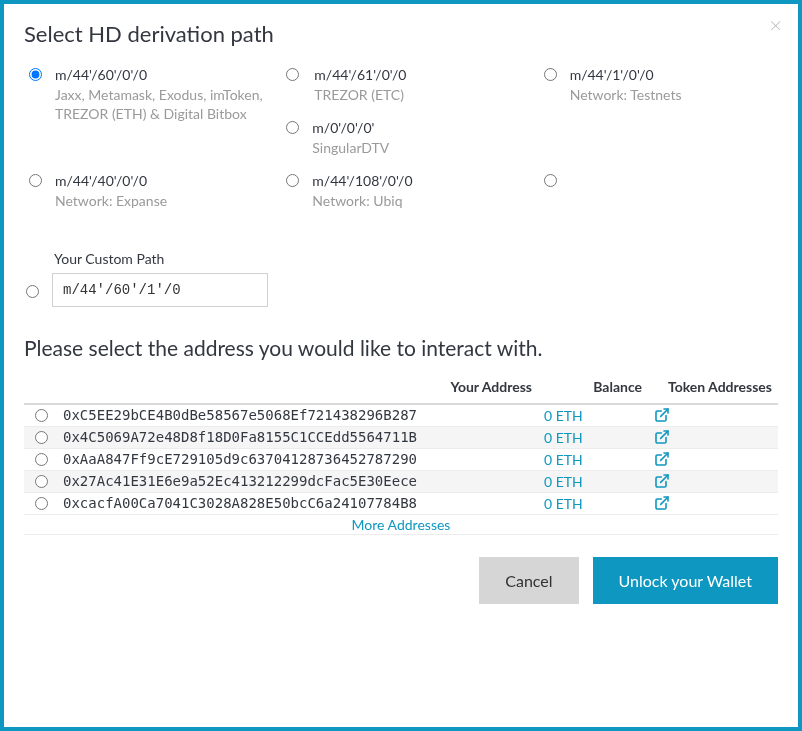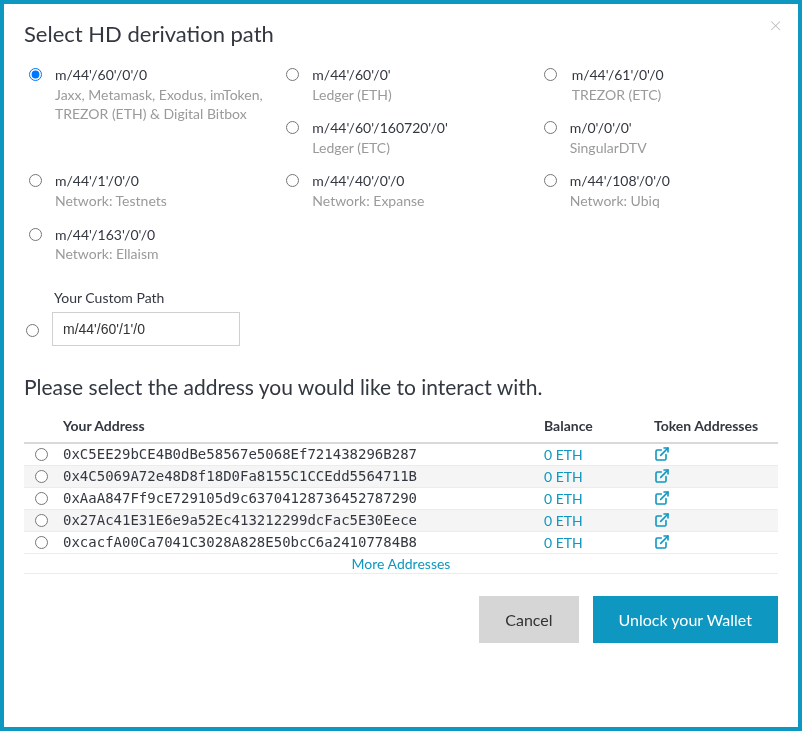--- a/index.html
+++ b/index.html
@@ -52,38 +52,38 @@
   .path-label{line-height:1.4;}
   .path-value{color:var(--text);}
   .path-desc{color:var(--muted);}
   .custom-wrap{padding-left:30px;margin-top:6px;}
   .custom-title{color:var(--text);font-size:14px;margin-bottom:6px;margin-top:17px;}
   .custom-row{display:flex;align-items:center;gap:10px;}
   .custom-row input[type=radio]{flex:0 0 auto;}
   .custom-row .tb{
     border:1px solid #d0d0d0;
     padding:8px 10px;
-    font-family:Liberation Sans, sans-serif;
+    font-family:Liberation Mono, monospace;
     font-size:14px;
-    width:188px;
+    width:216px;
     color:#333;
   }
   h3{
     margin:28px 0 10px 0;
     font-size:21px;
     font-weight:400;
     color:var(--text);
   }
   table.addr{
     width:100%;
     border-collapse:collapse;
     font-size:14px;
   }
   table.addr th{
-    text-align:left;
+    text-align:right;
     font-weight:700;
     color:var(--text);
     border-bottom:2px solid #d9d9d9;
     padding:8px 6px;
   }
   table.addr td{
     border-bottom:1px solid var(--border);
     padding:1px 6px;
     vertical-align:middle;
   }
@@ -122,36 +122,20 @@
     <div class="paths-grid">
 
       <label class="path-option">
         <input type="radio" name="hd" checked="" style="">
         <span class="path-label">
           <span class="path-value">m/44'/60'/0'/0</span><br>
           <span class="path-desc">Jaxx, Metamask, Exodus, imToken, TREZOR (ETH) &amp; Digital Bitbox</span>
         </span>
       </label>
 
-      <div>
-        <label class="path-option" style="margin-bottom:14px;">
-          <input type="radio" name="hd" style="">
-          <span class="path-label">
-            <span class="path-value">m/44'/60'/0'</span><br>
-            <span class="path-desc">Ledger (ETH)</span>
-          </span>
-        </label>
-        <label class="path-option">
-          <input type="radio" name="hd" style="">
-          <span class="path-label">
-            <span class="path-value">m/44'/60'/160720'/0'</span><br>
-            <span class="path-desc">Ledger (ETC)</span>
-          </span>
-        </label>
-      </div>
 
       <div>
         <label class="path-option" style="margin-bottom:14px;gap:12px;">
           <input type="radio" name="hd" style="">
           <span class="path-label">
             <span class="path-value">m/44'/61'/0'/0</span><br>
             <span class="path-desc">TREZOR (ETC)</span>
           </span>
         </label>
         <label class="path-option">
@@ -180,24 +164,20 @@
       <label class="path-option">
         <input type="radio" name="hd" style="">
         <span class="path-label">
           <span class="path-value">m/44'/108'/0'/0</span><br>
           <span class="path-desc">Network: Ubiq</span>
         </span>
       </label>
 
       <label class="path-option">
         <input type="radio" name="hd" style="">
-        <span class="path-label">
-          <span class="path-value">m/44'/163'/0'/0</span><br>
-          <span class="path-desc">Network: Ellaism</span>
-        </span>
       </label>
       <div></div>
         <div></div>
     </div>
 
     <div class="custom-wrap">
       <div class="custom-title">Your Custom Path</div>
       <div class="custom-row">
         <input type="radio" name="hd" style="margin-left: -28px;">
         <input type="text" class="tb" value="m/44'/60'/1'/0" style="">

